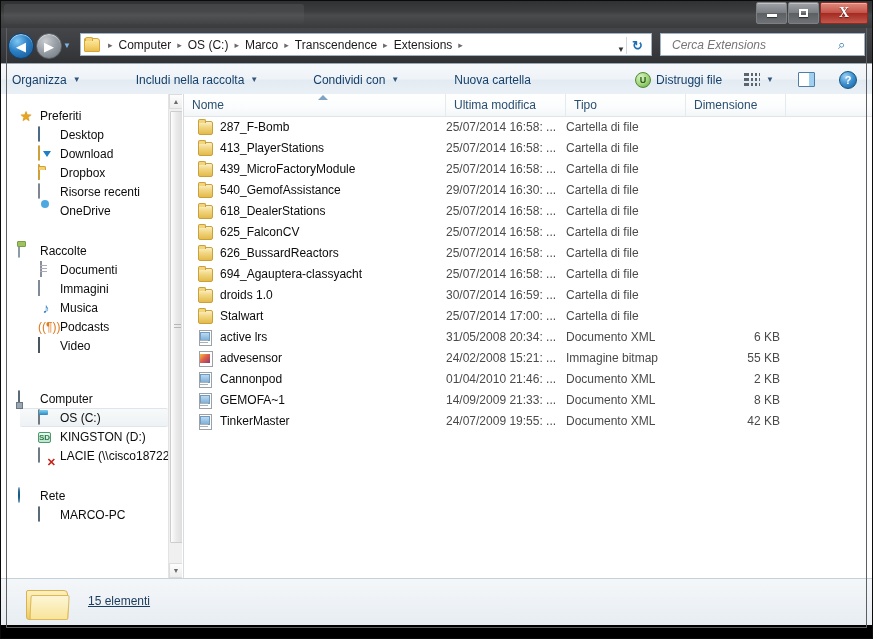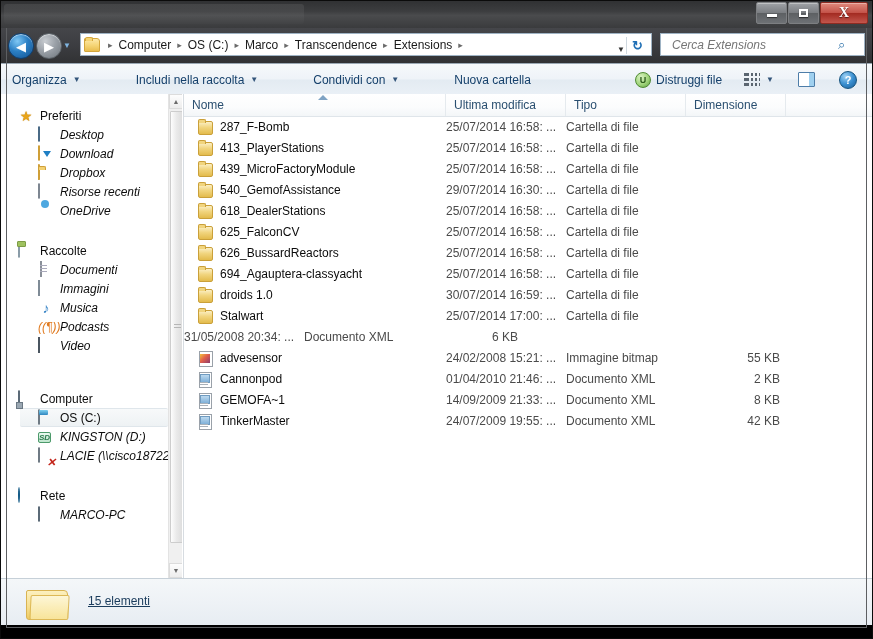--- a/index.html
+++ b/index.html
@@ -167,21 +167,21 @@
     position:absolute; left:0; top:0; width:182px; height:484px;
     background:#fff; overflow:hidden;
   }
   #navlist { position:absolute; left:0; top:0; width:168px; padding-top:4px; }
   .navgroup { margin-top:2px; }
   .navrow {
     height:19px; display:flex; align-items:center; gap:6px;
     font-size:12px; color:#0c0c0c; padding-left:22px; white-space:nowrap;
   }
   .navrow.head { font-weight:normal; padding-left:18px; margin-top:8px; }
-  .navrow.child { padding-left:38px;font-style:italic; }
+  .navrow.child { padding-left:38px; }
   .navrow.selected {
     background: linear-gradient(180deg,#f7f9fa 0%, #eef2f4 100%);
     border-top:1px solid #dfe6eb; border-bottom:1px solid #dfe6eb;
     margin-left:20px; padding-left:18px; border-radius:2px;
     width:148px; box-sizing:border-box;
   }
   .spacer { height:13px; }
   .ico { width:16px; height:16px; flex:none; position:relative; }
 
   
@@ -671,69 +671,77 @@
                 <span class="back"></span>
                 <span class="tab"></span>
               </span>
               <span>Stalwart</span>
             </div>
             <div class="cell-date">25/07/2014 17:00: ...</div>
             <div class="cell-type">Cartella di file</div>
             <div class="cell-size"></div>
           </div>
           <div class="row">
-            <div class="cell-date">31/05/2008 20:34: ...</div>
-            <div class="cell-type">Documento XML</div>
-            <div class="cell-size">6 KB</div>
-          </div>
-          <div class="row">
-            <div class="cell-name">
-              <span class="fi">
-                <span class="fi-bmp"></span>
-                <span class="fi-bmppic"></span>
-              </span>
-              <span>advesensor</span>
-            </div>
-            <div class="cell-date">24/02/2008 15:21: ...</div>
-            <div class="cell-type">Immagine bitmap</div>
-            <div class="cell-size">55 KB</div>
-          </div>
-          <div class="row">
             <div class="cell-name">
               <span class="fi">
                 <span class="fi-xml"></span>
                 <span class="fi-xmlbadge"></span>
                 <span class="fi-xmllines"></span>
               </span>
-              <span>Cannonpod</span>
-            </div>
-            <div class="cell-date">01/04/2010 21:46: ...</div>
+              <span>active lrs</span>
+            </div>
+            <div class="cell-date">31/05/2008 20:34: ...</div>
             <div class="cell-type">Documento XML</div>
-            <div class="cell-size">2 KB</div>
+            <div class="cell-size">6 KB</div>
+          </div>
+          <div class="row">
+            <div class="cell-name">
+              <span class="fi">
+                <span class="fi-bmp"></span>
+                <span class="fi-bmppic"></span>
+              </span>
+              <span>advesensor</span>
+            </div>
+            <div class="cell-date">24/02/2008 15:21: ...</div>
+            <div class="cell-type">Immagine bitmap</div>
+            <div class="cell-size">55 KB</div>
           </div>
           <div class="row">
             <div class="cell-name">
               <span class="fi">
                 <span class="fi-xml"></span>
                 <span class="fi-xmlbadge"></span>
                 <span class="fi-xmllines"></span>
               </span>
-              <span>GEMOFA~1</span>
-            </div>
-            <div class="cell-date">14/09/2009 21:33: ...</div>
+              <span>Cannonpod</span>
+            </div>
+            <div class="cell-date">01/04/2010 21:46: ...</div>
             <div class="cell-type">Documento XML</div>
-            <div class="cell-size">8 KB</div>
+            <div class="cell-size">2 KB</div>
           </div>
           <div class="row">
             <div class="cell-name">
               <span class="fi">
                 <span class="fi-xml"></span>
                 <span class="fi-xmlbadge"></span>
                 <span class="fi-xmllines"></span>
               </span>
+              <span>GEMOFA~1</span>
+            </div>
+            <div class="cell-date">14/09/2009 21:33: ...</div>
+            <div class="cell-type">Documento XML</div>
+            <div class="cell-size">8 KB</div>
+          </div>
+          <div class="row">
+            <div class="cell-name">
+              <span class="fi">
+                <span class="fi-xml"></span>
+                <span class="fi-xmlbadge"></span>
+                <span class="fi-xmllines"></span>
+              </span>
               <span>TinkerMaster</span>
             </div>
             <div class="cell-date">24/07/2009 19:55: ...</div>
             <div class="cell-type">Documento XML</div>
             <div class="cell-size">42 KB</div>
           </div>
         </div>
     </div>
   </div>
 

